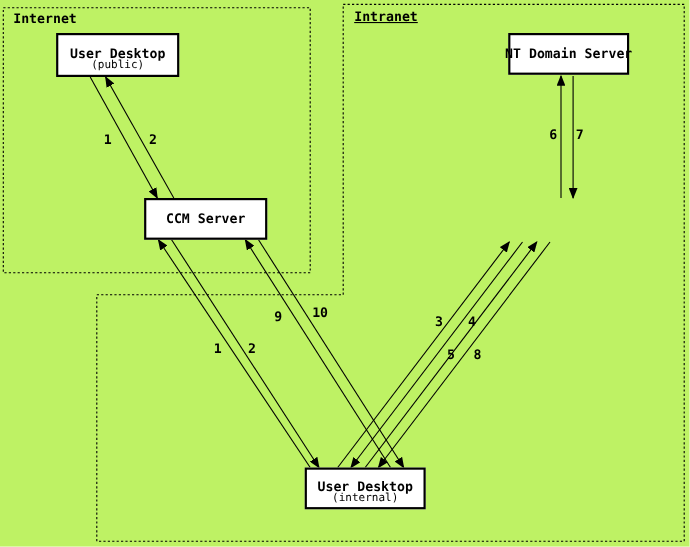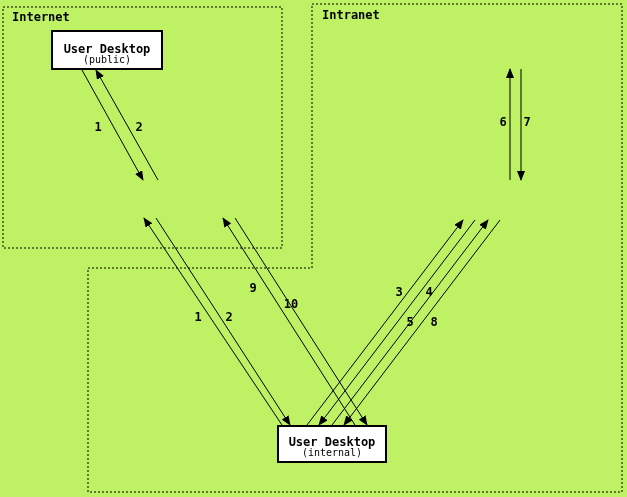--- a/index.html
+++ b/index.html
@@ -57,43 +57,49 @@
     <line class="conn" x1="475" y1="220" x2="319" y2="425" marker-end="url(#arrow)"></line>
 
     <line class="conn" x1="332" y1="425" x2="488" y2="220" marker-end="url(#arrow)"></line>
     <line class="conn" x1="500" y1="220" x2="344" y2="425" marker-end="url(#arrow)"></line>
 
     <line class="conn" x1="510" y1="180" x2="510" y2="69" marker-end="url(#arrow)"></line>
     <line class="conn" x1="521" y1="69" x2="521" y2="180" marker-end="url(#arrow)"></line>
   </svg>
 
   <div class="zone-label" style="left:12px;top:11px;">Internet</div>
-  <div class="zone-label" style="left:322px;top:9px;">Intranet</div>
+  <div class="zone-label" style="left:322px;top:9px;text-decoration:underline;">Intranet</div>
 
   <div class="node two-line" style="left:51px;top:30px;width:112px;height:40px;">
     <div class="node-title">User Desktop</div>
     <div class="node-sub">(public)</div>
   </div>
 
+  <div class="node" style="left:131px;top:180px;width:112px;height:38px;">
+    <div class="node-title">CCM Server</div>
+  </div>
 
+  <div class="node" style="left:462px;top:30px;width:110px;height:38px;">
+    <div class="node-title">NT Domain Server</div>
+  </div>
 
 
   <div class="node two-line" style="left:277px;top:425px;width:110px;height:38px;">
     <div class="node-title">User Desktop</div>
     <div class="node-sub">(internal)</div>
   </div>
 
   <span class="flow-label" style="left:98px;top:127px;">1</span>
   <span class="flow-label" style="left:139px;top:127px;">2</span>
 
   <span class="flow-label" style="left:198px;top:317px;">1</span>
   <span class="flow-label" style="left:229px;top:317px;">2</span>
 
   <span class="flow-label" style="left:253px;top:288px;">9</span>
-  <span class="flow-label" style="left:291px;top:304px;text-align:center;">10</span>
+  <span class="flow-label" style="left:291px;top:284px;text-align:center;">10</span>
 
   <span class="flow-label" style="left:399px;top:292px;">3</span>
   <span class="flow-label" style="left:429px;top:292px;">4</span>
 
   <span class="flow-label" style="left:410px;top:322px;">5</span>
   <span class="flow-label" style="left:434px;top:322px;">8</span>
 
   <span class="flow-label" style="left:503px;top:122px;">6</span>
   <span class="flow-label" style="left:527px;top:122px;">7</span>
 

